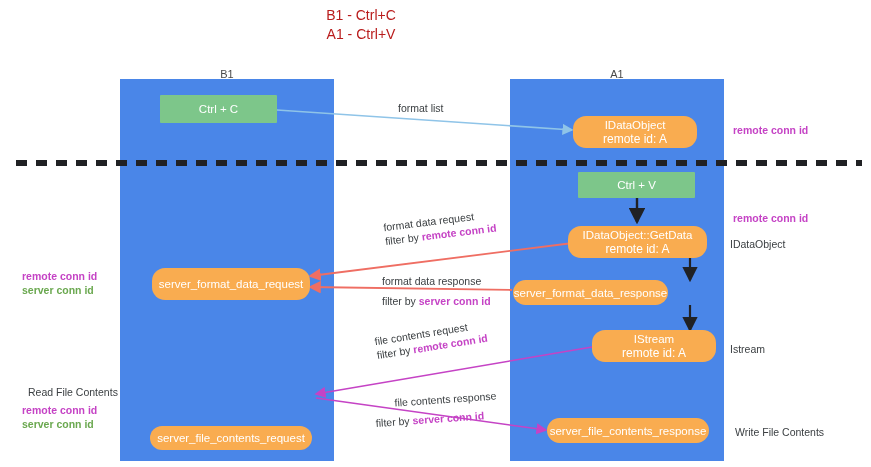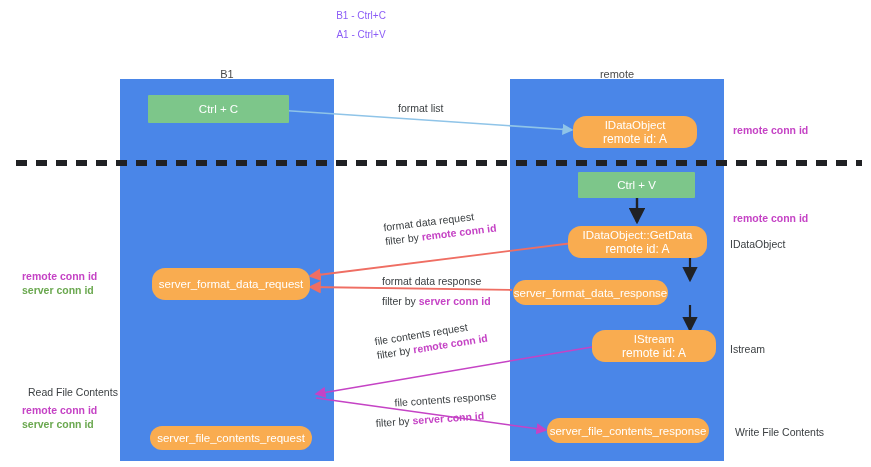--- a/index.html
+++ b/index.html
@@ -4,21 +4,21 @@
 <style>
   html,body{margin:0;padding:0;background:#fff;}
   body{width:871px;height:467px;overflow:hidden;
        font-family:"Liberation Sans","DejaVu Sans",sans-serif;
        color:#3c4043;}
   #stage{position:relative;width:871px;height:467px;}
 
   .abs{position:absolute;}
 
   
-  #title{left:0;top:6px;width:722px;text-align:center;font-size:10px;line-height:19px;color:#8b5cf6;}
+  #title{left:0;top:6px;width:722px;text-align:center;font-size:14px;line-height:19px;color:#b91c1c;}
 
   
   .col-head{text-align:center;font-size:11px;line-height:14px;color:#4a4a4a;margin-top:20px;}
 
   
   .lane{background:#4a86e8;}
 
   
   .node{box-sizing:border-box;display:flex;flex-direction:column;align-items:center;
         justify-content:center;text-align:center;color:#ffffff;font-size:11.5px;
@@ -50,20 +50,21 @@
   <div class="abs" id="title">
     <div>B1 - Ctrl+C</div>
     <div>A1 - Ctrl+V</div>
   </div>
 
   <div class="abs col-head" style="left:120px;top:47px;width:214px;">
     <div>B1</div>
     <div>connection</div>
   </div>
   <div class="abs col-head" style="left:510px;top:47px;width:214px;">
+    <div>A1</div>
     <div>remote</div>
   </div>
 
   <div class="abs lane" style="left:120px;top:79px;width:214px;height:382px;"></div>
   <div class="abs lane" style="left:510px;top:79px;width:214px;height:382px;"></div>
 
   <svg id="wires" viewBox="0 0 871 467" xmlns="http://www.w3.org/2000/svg">
     <defs>
       <marker id="ah-blue" markerWidth="7" markerHeight="7" refX="6" refY="3.5" orient="auto">
         <path d="M0,0 L7,3.5 L0,7 z" fill="#8fc4e8"></path>
@@ -91,21 +92,21 @@
 
     <path d="M690,258 L690,280" stroke="#202124" stroke-width="2.2" fill="none" marker-end="url(#ah-blk)"></path>
 
     <path d="M690,305 L690,330" stroke="#202124" stroke-width="2.2" fill="none" marker-end="url(#ah-blk)"></path>
 
     <path d="M592,347 L316,394" stroke="#c543c5" stroke-width="1.6" fill="none" marker-end="url(#ah-mag)"></path>
 
     <path d="M316,398 L546,430" stroke="#c543c5" stroke-width="1.6" fill="none" marker-end="url(#ah-mag)"></path>
   </svg>
 
-  <div class="abs node green" style="left:148px;top:95px;width:141px;height:28px;">
+  <div class="abs node green" style="left:160px;top:95px;width:117px;height:28px;">
     <div>Ctrl + C</div>
   </div>
 
   <div class="abs node orange" style="left:573px;top:116px;width:124px;height:32px;">
     <div>IDataObject</div>
     <div class="l2">remote id: A</div>
   </div>
 
   <div class="abs node green" style="left:578px;top:172px;width:117px;height:26px;">
     <div>Ctrl + V</div>

